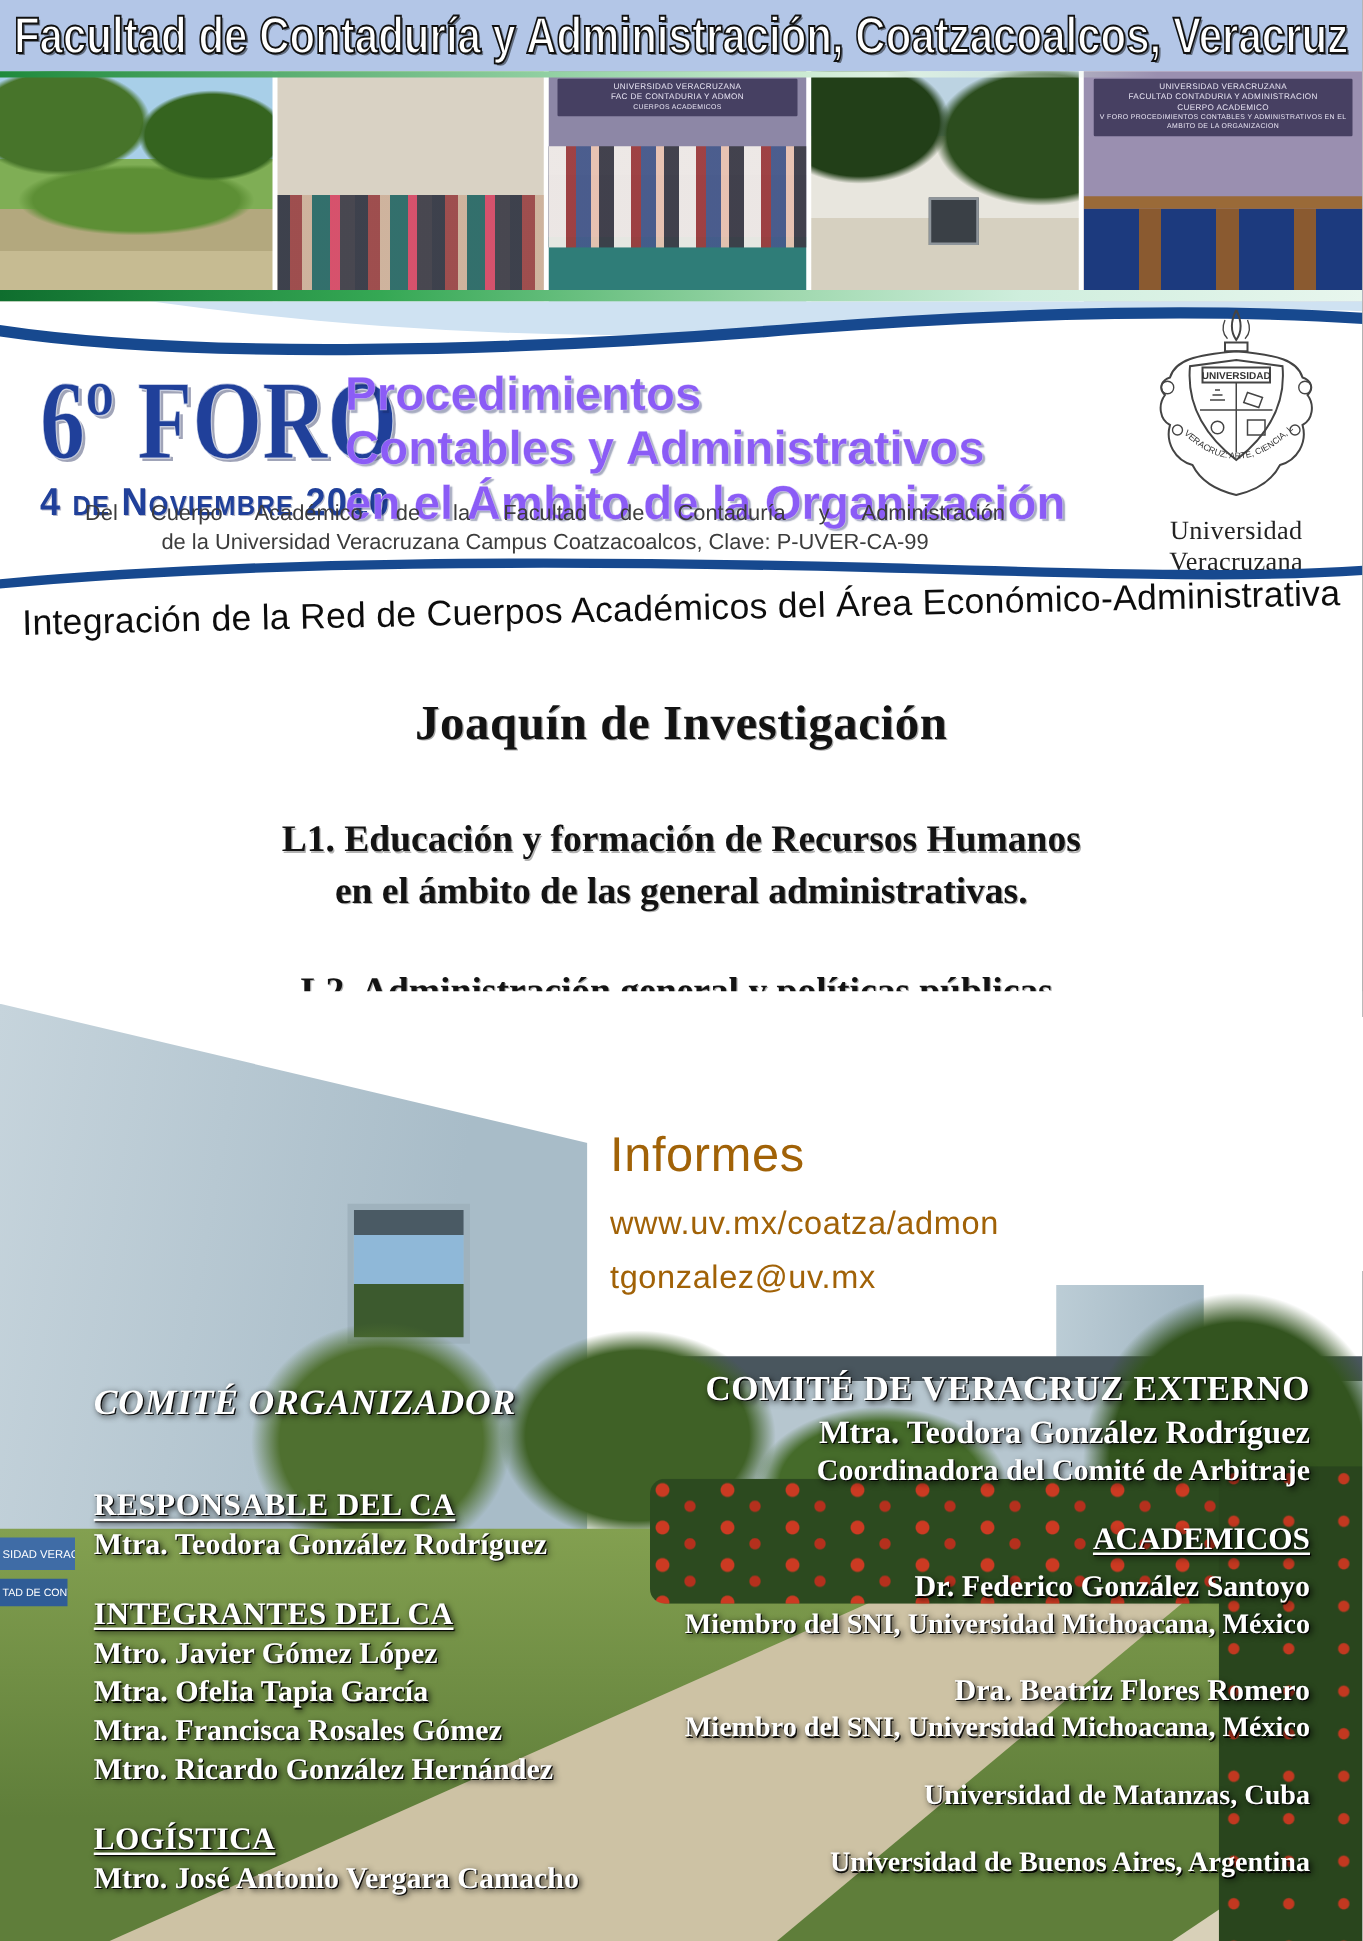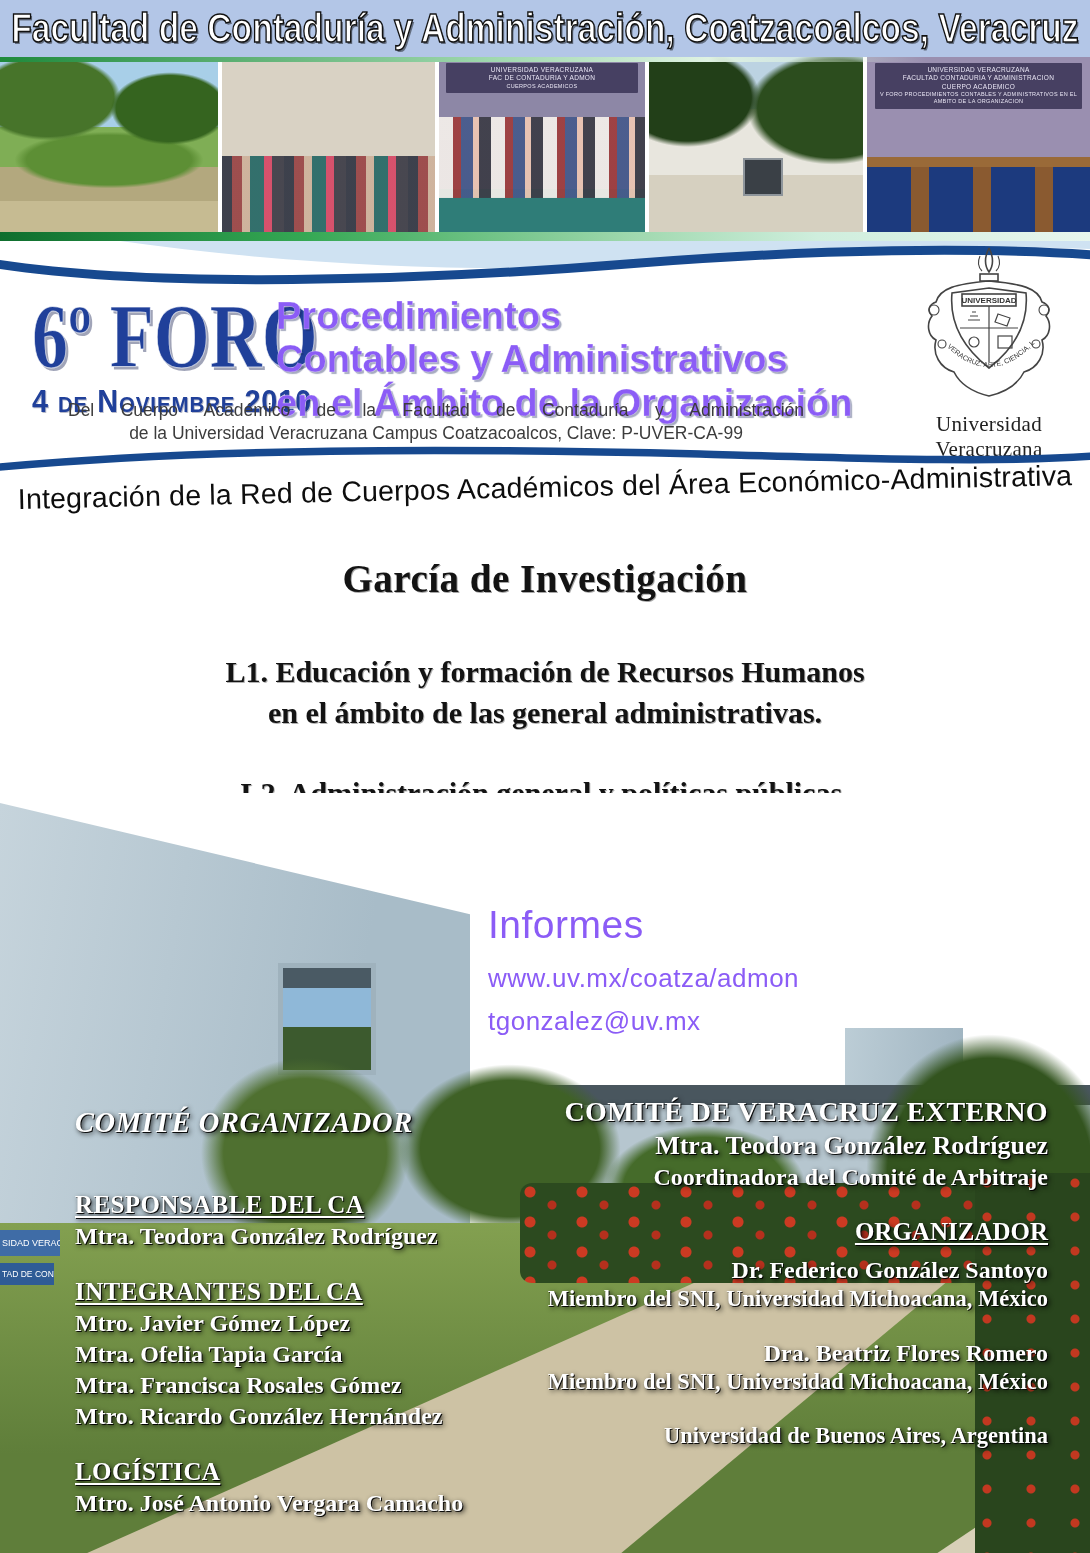--- a/index.html
+++ b/index.html
@@ -110,21 +110,21 @@
             background-size:44px 34px;border-radius:10px 0 0 0;}
   .pm-path{position:absolute;left:0;top:440px;width:1090px;height:320px;background:#cdc2a4;
            clip-path:polygon(8% 100%,57% 100%,88% 12%,70% 6%);}
   .pm-path2{position:absolute;left:0;top:440px;width:1090px;height:320px;background:#d8d0b8;
            clip-path:polygon(86% 100%,100% 100%,100% 68%);}
   .pm-sign{position:absolute;color:#fff;overflow:hidden;white-space:nowrap;}
   .sign1{left:0;top:437px;width:58px;height:26px;background:#3f6ca6;font-size:9px;line-height:26px;padding-left:2px;}
   .sign2{left:0;top:470px;width:52px;height:22px;background:#2f5c96;font-size:8.5px;line-height:22px;padding-left:2px;}
 
   
-  .informes{position:absolute;left:488px;top:903px;color:#8b5cf6;}
+  .informes{position:absolute;left:488px;top:903px;color:#a16207;}
   .informes-heading{font-size:39px;font-weight:500;letter-spacing:.5px;}
   .informes-site{font-size:26px;margin-top:16px;letter-spacing:.5px;}
   .informes-mail{font-size:26px;margin-top:12px;letter-spacing:.5px;}
 
   
   .ov{font-family:"Liberation Serif",serif;font-weight:700;color:#fff;
       text-shadow:1px 1px 0 rgba(0,0,0,.9),2px 2px 5px rgba(0,0,0,.85);}
   .committee-left{position:absolute;left:75px;top:1107px;width:430px;}
   .cl-heading{font-size:28.5px;letter-spacing:.6px;margin-bottom:52px;font-style:italic;}
   .sec-title{font-size:25px;text-decoration:underline;text-decoration-thickness:2px;text-underline-offset:3px;
@@ -229,21 +229,21 @@
     </svg>
     <div class="uv-name">Universidad Veracruzana</div>
   </div>
 
   <svg class="swoosh2" width="1090" height="26" viewBox="0 0 1090 26">
     <path d="M-10,22 C 200,2 450,2 700,8 C 880,13 1000,17 1095,10" stroke="#17498f" stroke-width="7.5" fill="none"></path>
   </svg>
 
   <div class="network-line">Integración de la Red de Cuerpos Académicos del Área Económico-Administrativa</div>
 
-  <div class="lineas-heading serifblk">García de Investigación</div>
+  <div class="lineas-heading serifblk">Joaquín de Investigación</div>
   <div class="l1 serifblk">
     <div>L1. Educación y formación de Recursos Humanos</div>
     <div>en el ámbito de las general administrativas.</div>
   </div>
   <div class="l2 serifblk">L2. Administración general y políticas públicas.</div>
 
   <div class="photo-main">
     <div class="tree palm1"></div>
     <div class="pm-wall"></div>
     <div class="pm-window"></div>
@@ -285,29 +285,30 @@
     <div class="sec">
       <div class="sec-title">LOGÍSTICA</div>
       <div class="member">Mtro. José Antonio Vergara Camacho</div>
     </div>
   </div>
 
   <div class="committee-right ov">
     <div class="cr-heading">COMITÉ DE VERACRUZ EXTERNO</div>
     <div class="cr-coord">Mtra. Teodora González Rodríguez</div>
     <div class="cr-role">Coordinadora del Comité de Arbitraje</div>
-    <div class="cr-members-heading">ORGANIZADOR</div>
+    <div class="cr-members-heading">ACADEMICOS</div>
     <div class="cr-member">
       <div class="name">Dr. Federico González Santoyo</div>
       <div class="aff">Miembro del SNI, Universidad Michoacana, México</div>
     </div>
     <div class="cr-member">
       <div class="name">Dra. Beatriz Flores Romero</div>
       <div class="aff">Miembro del SNI, Universidad Michoacana, México</div>
     </div>
     <div class="cr-member">
+      <div class="aff">Universidad de Matanzas, Cuba</div>
     </div>
     <div class="cr-member">
       <div class="aff">Universidad de Buenos Aires, Argentina</div>
     </div>
   </div>
 
 </div>
 
 </body></html>

